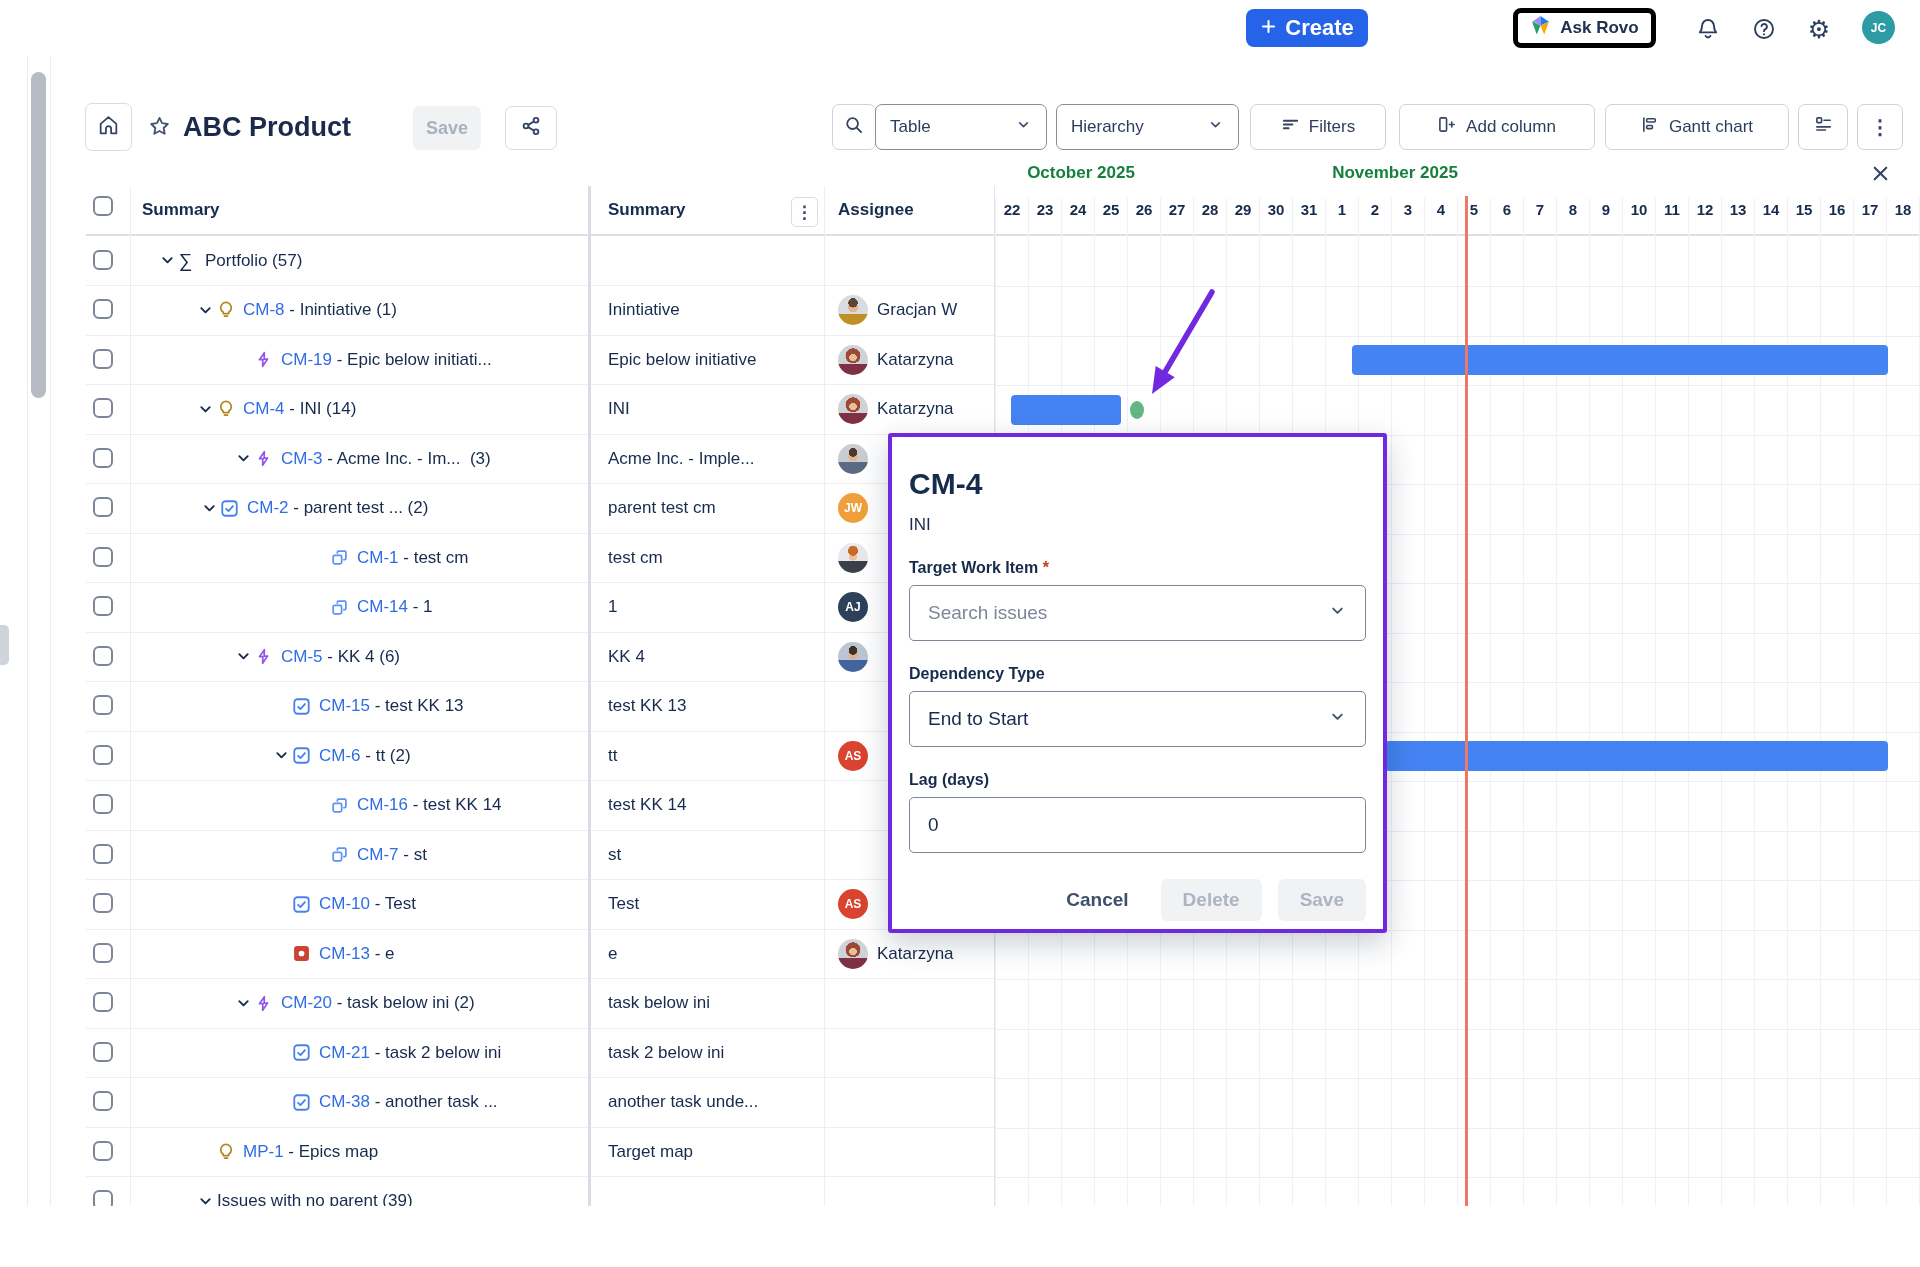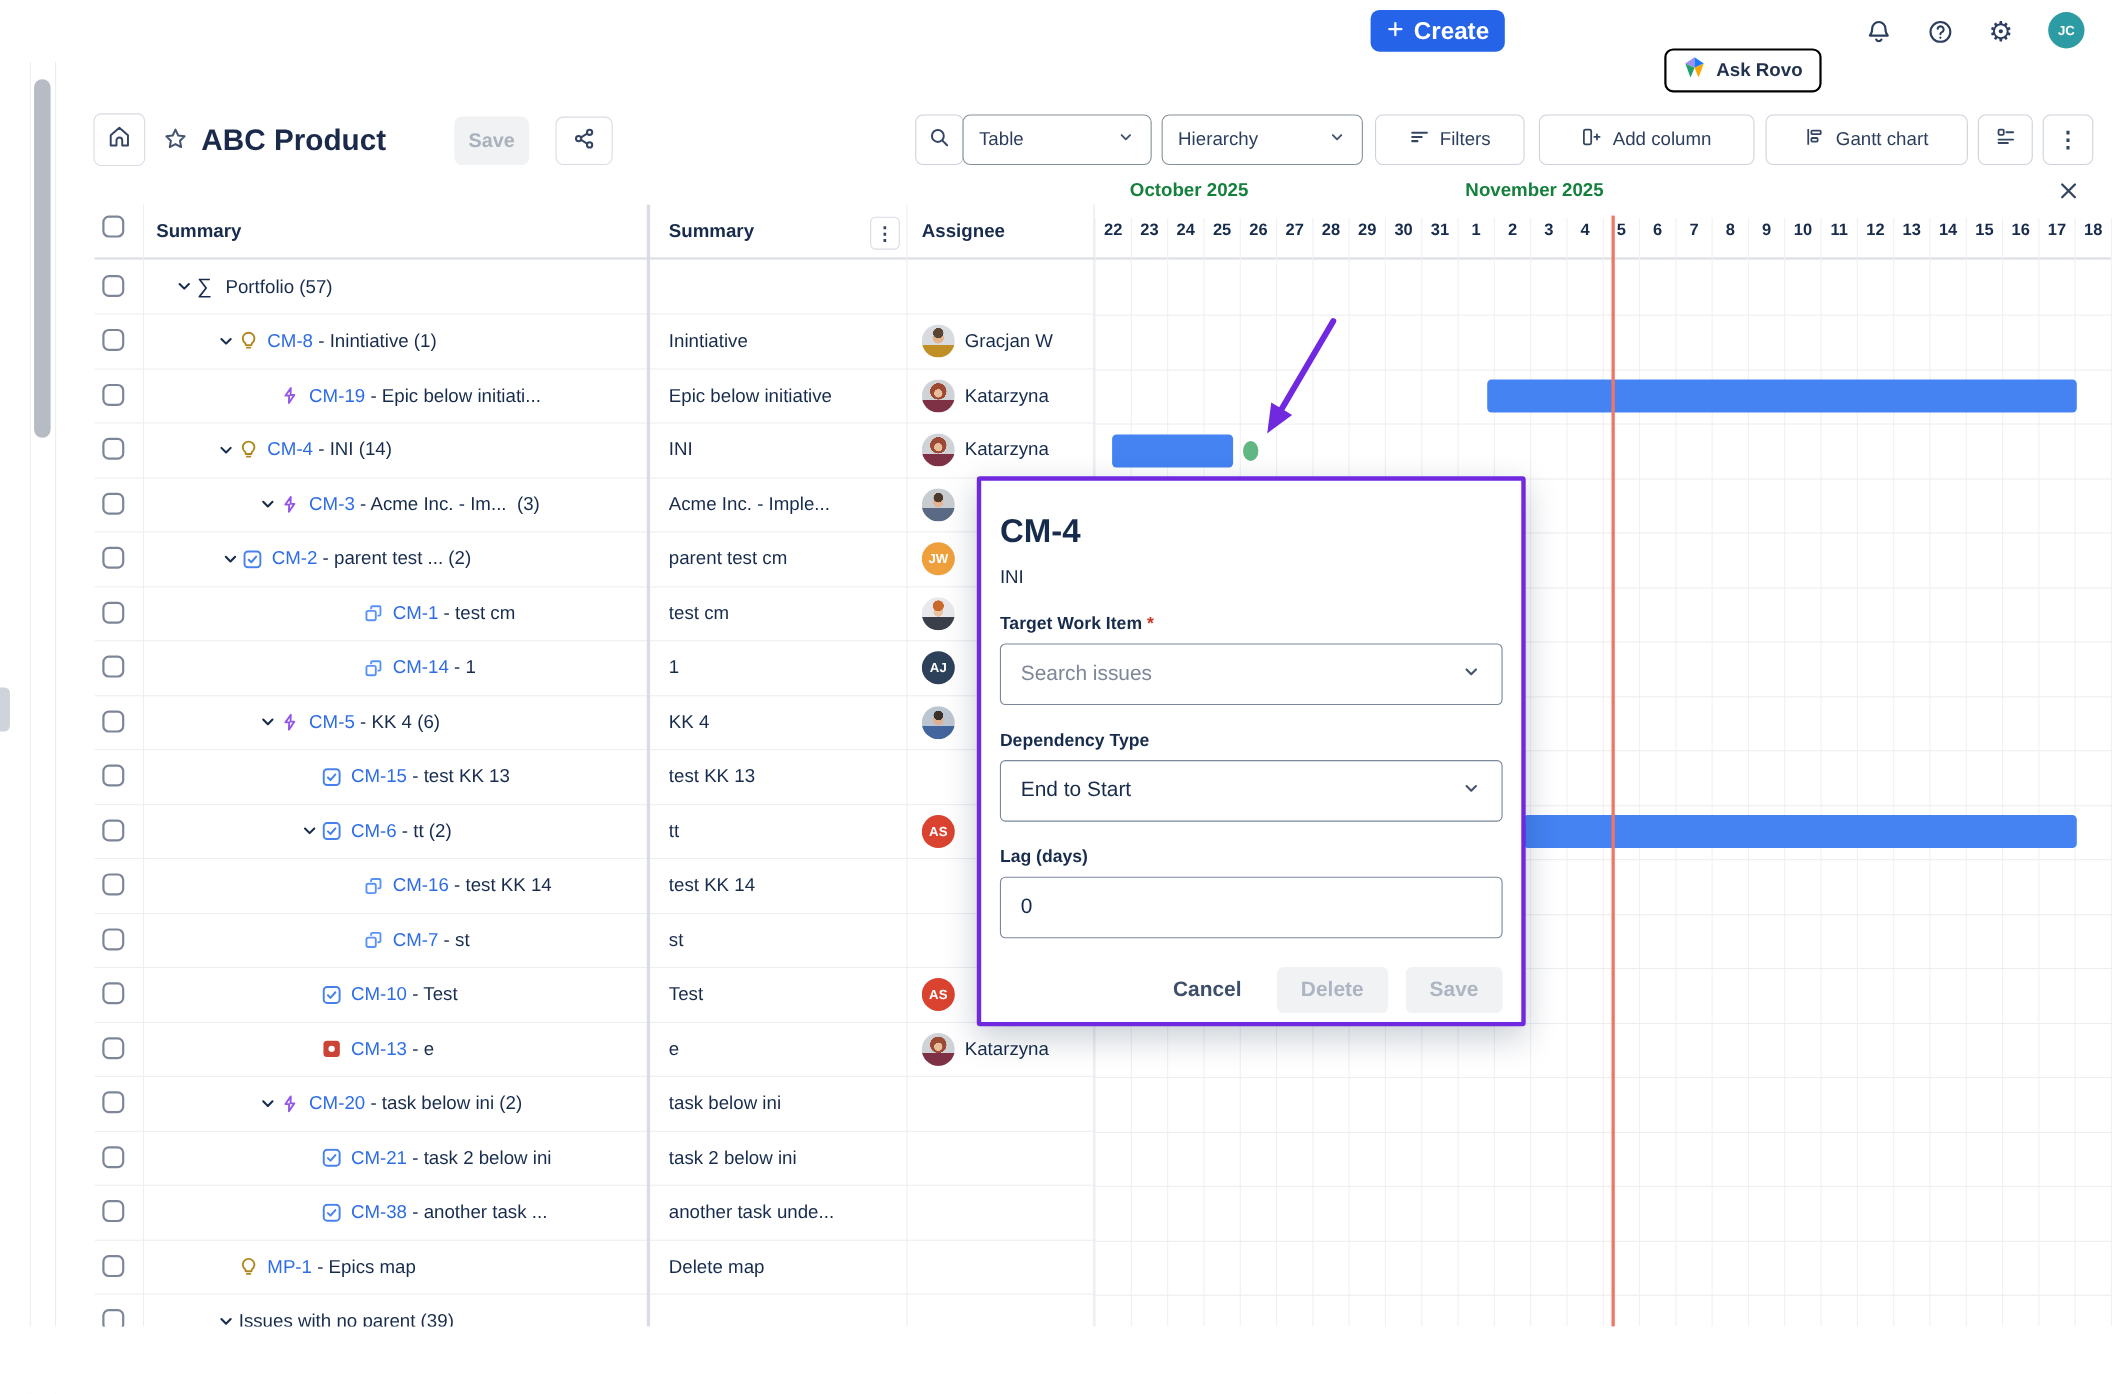--- a/index.html
+++ b/index.html
@@ -5,22 +5,22 @@
   html,body{margin:0;padding:0;background:#fff;}
   .stage{position:relative;width:1920px;height:1267px;overflow:hidden;background:#fff;
          font-family:"Liberation Sans",sans-serif;color:#172B4D;}
   
   .topbar{position:absolute;left:0;top:0;width:1920px;height:56px;background:#fff;z-index:6;}
   .searchbox{position:absolute;left:6px;top:8px;width:1204px;height:38px;box-sizing:border-box;
     border:1.5px solid #8E97A6;border-radius:8px;display:flex;align-items:center;padding:0 12px;gap:10px;background:#fff;}
   .searchbox .ph{color:#505F79;font-size:17px;}
   .btn-create{position:absolute;left:1246px;top:9px;width:122px;height:38px;background:#2563E8;border-radius:8px;
     display:flex;align-items:center;justify-content:center;gap:8px;color:#fff;font-size:22px;font-weight:bold;cursor:pointer;}
-  .btn-rovo{position:absolute;left:1513px;top:8px;width:143px;height:40px;box-sizing:border-box;border:2px solid #000000;
-    border-radius:8px;display:flex;align-items:center;justify-content:center;gap:9px;font-size:17px;font-weight:bold;color:#22324E;background:#fff;margin-top:36px;}
+  .btn-rovo{position:absolute;left:1513px;top:8px;width:143px;height:40px;box-sizing:border-box;border:5px solid #000000;
+    border-radius:8px;display:flex;align-items:center;justify-content:center;gap:9px;font-size:17px;font-weight:bold;color:#22324E;background:#fff;}
   .tb-ic{position:absolute;top:16px;width:26px;height:26px;display:flex;align-items:center;justify-content:center;cursor:pointer;}
   .avatar-top{position:absolute;left:1862px;top:11px;width:33px;height:33px;border-radius:50%;background:#2D9BA4;
     color:#fff;font-size:12px;font-weight:bold;display:flex;align-items:center;justify-content:center;}
   .gear-glyph{font-size:25px;color:#2C3E5D;line-height:1;}
   
   .rail-line{position:absolute;top:56px;bottom:0;width:1px;background:#ECEDF0;}
   .rail-thumb{position:absolute;left:31px;top:72px;width:15px;height:326px;border-radius:8px;background:#B6BBC4;}
   .rail-handle{position:absolute;left:0;top:625px;width:9px;height:40px;background:#CFD3DA;border-radius:0 5px 5px 0;}
   
   .iconbtn{position:absolute;box-sizing:border-box;border:1px solid #D8DCE3;border-radius:7px;background:#fff;
@@ -730,21 +730,21 @@
           </span>
           <span class="ticn">
             <svg width="18" height="18" viewBox="0 0 16 16" fill="none" stroke="#B0861C" stroke-width="1.5" stroke-linecap="round" stroke-linejoin="round">
               <path d="M10.6 9.8 C12 8.8 12.7 7.4 12.7 5.9 A4.7 4.6 0 0 0 3.3 5.9 C3.3 7.4 4 8.8 5.4 9.8 L5.7 11.3 H10.3 Z"></path>
               <path d="M6.6 13.4 h2.8"></path>
             </svg>
           </span>
           <a class="key">MP-1</a>
           <span class="rest"> - Epics map</span>
         </div>
-        <div class="sum2">Delete map</div>
+        <div class="sum2">Target map</div>
         <div class="assg"></div>
       </div>
       <div class="trow" style="top: 1177px;">
         <span class="chk"></span>
         <div class="sum1" style="padding-left:63px">
           <span class="exp">
             <svg width="15" height="15" viewBox="0 0 16 16" fill="none" stroke="#172B4D" stroke-width="2" stroke-linecap="round" stroke-linejoin="round">
               <path d="M3.5 5.5 L8 10 L12.5 5.5"></path>
             </svg>
           </span>

